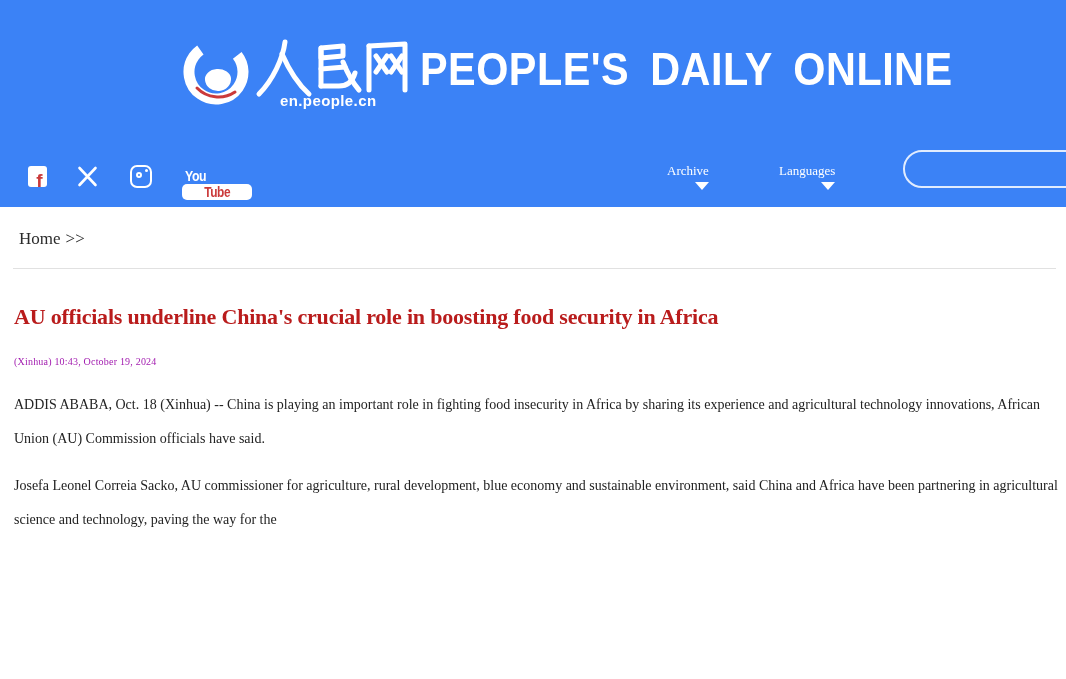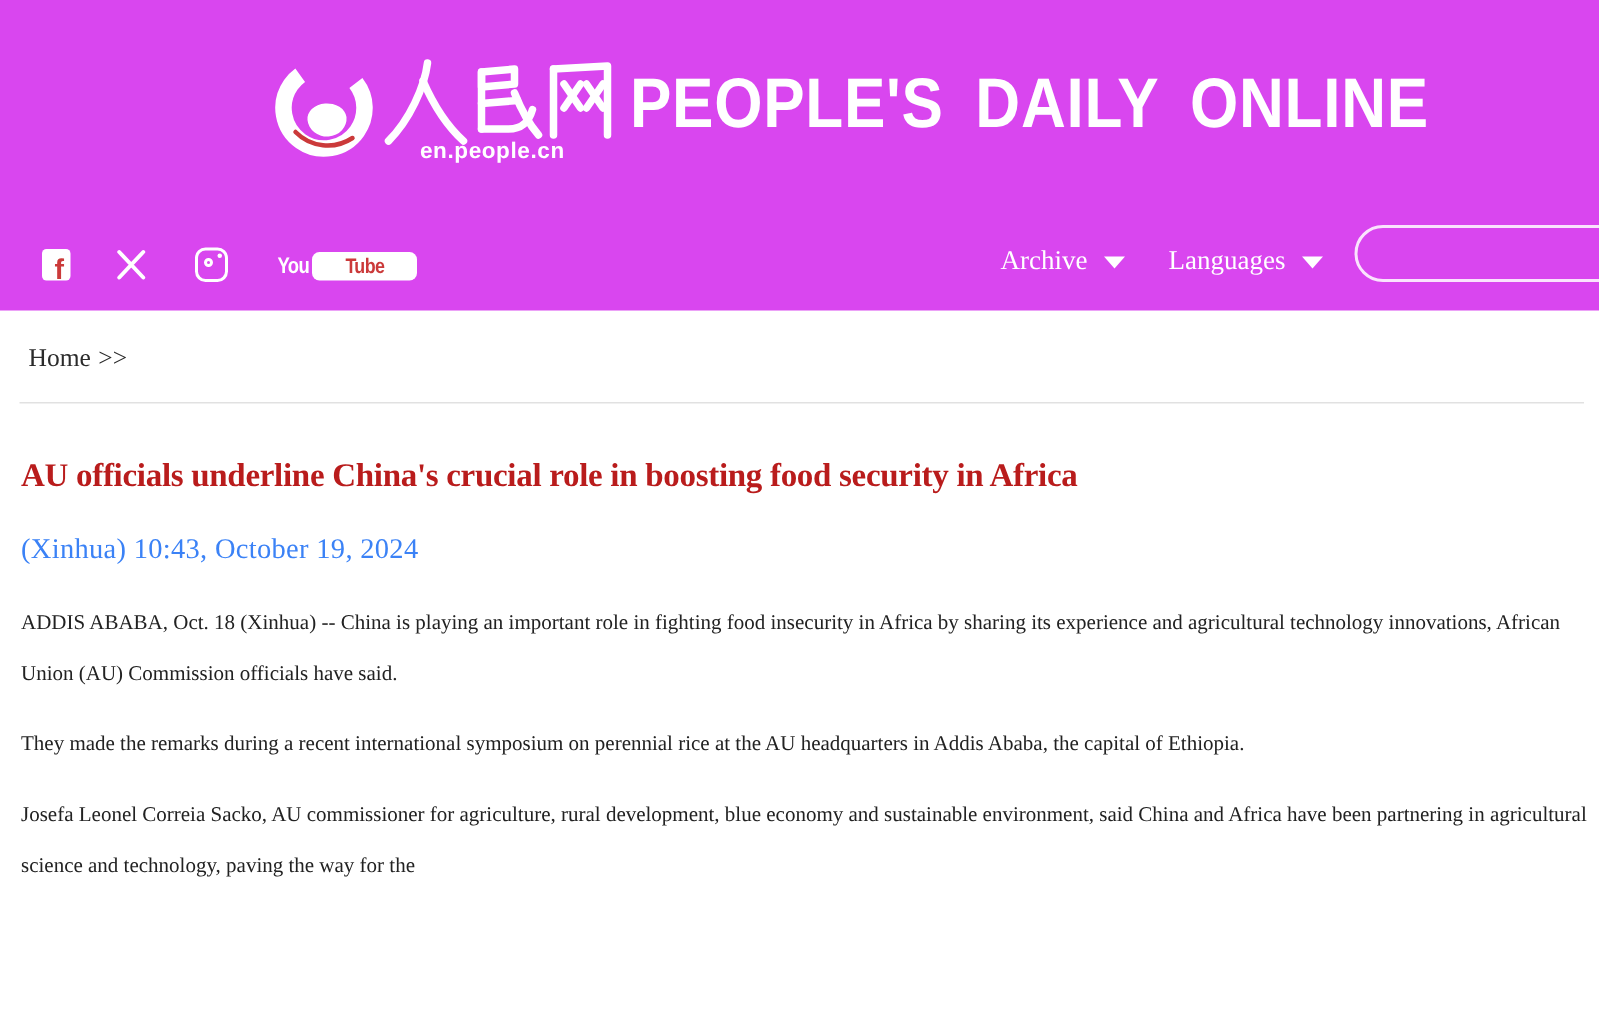--- a/index.html
+++ b/index.html
@@ -11,21 +11,21 @@
   }
   .sr-only {
     position: absolute; width: 1px; height: 1px;
     overflow: hidden; clip: rect(0 0 0 0); white-space: nowrap;
   }
 
   
   .banner {
     position: absolute; left: 0; top: 0;
     width: 1066px; height: 207px;
-    background: #d946ef; overflow: hidden;
+    background: #3b82f6; overflow: hidden;
   }
   .logo { position: absolute; left: 183px; top: 30px; width: 780px; height: 80px; cursor: pointer; }
   .logo-swoosh { position: absolute; left: 0; top: 2px; }
   .logo-cn { position: absolute; left: 72px; top: 6px; }
   .logo-domain {
     position: absolute; left: 97px; top: 62px;
     font-family: "Liberation Sans", sans-serif;
     font-weight: 700; font-size: 15px; color: #ffffff; letter-spacing: 0.4px;
   }
   .wordmark {
@@ -55,21 +55,21 @@
     border: 2px solid #ffffff; border-radius: 7px; position: absolute;
   }
   .ig-lens {
     position: absolute; left: 4px; top: 5px; width: 6px; height: 6px;
     border: 2px solid #ffffff; border-radius: 50%;
   }
   .ig-dot {
     position: absolute; right: 2px; top: 2px; width: 3px; height: 3px;
     background: #ffffff; border-radius: 50%;
   }
-  .yt-icon { left: 185px; top: 167px; height: 20px; display: flex; align-items: center; }
+  .yt-icon { left: 185px; top: 167px; height: 20px; display: flex; align-items: flex-start; flex-direction: column; }
   .yt-you {
     font-family: "Liberation Sans", sans-serif; font-weight: 700;
     font-size: 15px; color: #ffffff; letter-spacing: -0.5px;
     transform: scaleX(0.82); transform-origin: left center;
   }
   .yt-tube {
     background: #ffffff; border-radius: 5px; height: 19px;
     padding: 0 20px; margin-left: -3px;
     display: flex; align-items: center;
   }
@@ -78,22 +78,22 @@
     font-size: 14px; color: #cb3a3a; letter-spacing: -0.5px;
     transform: scaleX(0.85);
   }
 
   
   .nav-date {
     position: absolute; left: 437px; top: 163px;
     font-size: 18px; color: #ffffff; letter-spacing: 0.2px;
   }
   .nav-menu {
-    position: absolute; top: 163px; display: flex; align-items: center;
-    cursor: pointer; color: #ffffff; font-size: 18px;
+    position: absolute; top: 163px; display: flex; align-items: flex-end;
+    cursor: pointer; color: #ffffff; font-size: 13px; flex-direction: column;
   }
   .menu-archive { left: 667px; }
   .menu-languages { left: 779px; }
   .caret {
     width: 0; height: 0; margin-left: 11px; margin-top: 3px;
     border-left: 7px solid transparent; border-right: 7px solid transparent;
     border-top: 8px solid #ffffff;
   }
   .search-box {
     position: absolute; left: 903px; top: 150px;
@@ -120,21 +120,21 @@
 
   
   .article { position: absolute; left: 14px; top: 293px; width: 1046px; }
   .article-title {
     font-family: "Liberation Serif", serif;
     font-weight: 700; font-size: 22px; line-height: 47px;
     color: #b91c1c; max-width: 990px; letter-spacing: -0.2px;
   }
   .article-byline {
     margin-top: 16px;
-    font-size: 19px; color: #3b82f6; letter-spacing: 0.2px;
+    font-size: 10px; color: #a21caf; letter-spacing: 0.2px;
   }
   .article-body { margin-top: 21px; }
   .article-body p {
     font-size: 14px; line-height: 34px; color: #222222;
     margin-bottom: 13px; max-width: 1046px;
   }
 </style>
 </head>
 <body>
 
@@ -212,16 +212,15 @@
   <a>Home</a><span class="crumb-sep">&gt;&gt;</span>
 </div>
 
 <div class="divider"></div>
 
 <main class="article">
   <h1 class="article-title">AU officials underline China's crucial role in boosting food security in Africa</h1>
   <div class="article-byline">(Xinhua) 10:43, October 19, 2024</div>
   <div class="article-body">
     <p>ADDIS ABABA, Oct. 18 (Xinhua) -- China is playing an important role in fighting food insecurity in Africa by sharing its experience and agricultural technology innovations, African Union (AU) Commission officials have said.</p>
-    <p>They made the remarks during a recent international symposium on perennial rice at the AU headquarters in Addis Ababa, the capital of Ethiopia.</p>
     <p>Josefa Leonel Correia Sacko, AU commissioner for agriculture, rural development, blue economy and sustainable environment, said China and Africa have been partnering in agricultural science and technology, paving the way for the</p>
   </div>
 </main>
 
 </body></html>

